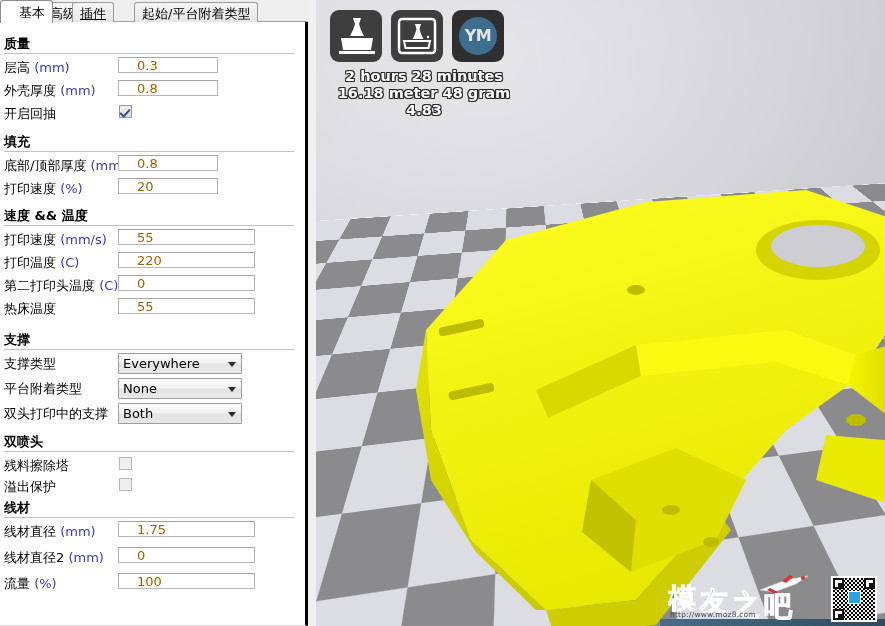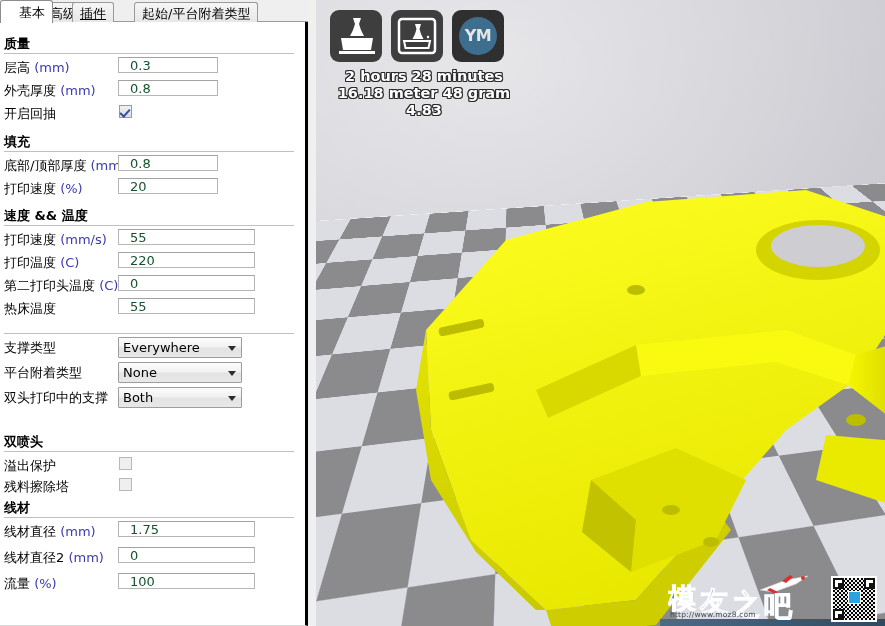--- a/index.html
+++ b/index.html
@@ -94,22 +94,22 @@
   .unit { color: #3a3ab0; }
 
   .field {
     position: absolute;
     height: 16px;
     background: #ffffff;
     border: 1px solid #b6b6b6;
     border-top-color: #a2a2a2;
     font-size: 13px;
     line-height: 19px;
-    padding: 0 11px;
-    color: #14532d;
+    padding: 0 18px;
+    color: #a16207;
     font-family: "DejaVu Sans", "Liberation Sans", sans-serif;
     outline: none;
   }
   .field.small { left: 118px; width: 100px; }
   .field.wide  { left: 118px; width: 137px; }
 
   .checkbox {
     position: absolute; left: 119px; top: 2px;
     width: 13px; height: 13px;
     background: linear-gradient(to bottom,#f2f2f2,#dcdcdc);
@@ -397,20 +397,21 @@
 
         <div class="row">
           <div class="row-label">
             <span>热床温度</span>
           </div>
           <input class="field wide" type="text" value="55" style="">
         </div>
       </div>
 
       <div class="group" style="top:310px;">
+        <div class="group-title">支撑</div>
         <div class="group-rule"></div>
 
         <div class="row" style="height:25px;">
           <div class="row-label">支撑类型</div>
           <div class="combo">
             <span>Everywhere</span>
             <span class="arrow"></span>
           </div>
         </div>
 
@@ -429,26 +430,26 @@
             <span class="arrow"></span>
           </div>
         </div>
       </div>
 
       <div class="group" style="top:412px;">
         <div class="group-title">双喷头</div>
         <div class="group-rule"></div>
 
         <div class="row" style="height:21px;">
+          <div class="row-label">残料擦除塔</div>
+          <div class="checkbox unchecked"></div>
+        </div>
+
+        <div class="row" style="height:21px;">
           <div class="row-label">溢出保护</div>
-          <div class="checkbox unchecked"></div>
-        </div>
-
-        <div class="row" style="height:21px;">
-          <div class="row-label">残料擦除塔</div>
           <div class="checkbox unchecked"></div>
         </div>
       </div>
 
       <div class="group" style="top:478px;">
         <div class="group-title">线材</div>
         <div class="group-rule"></div>
 
         <div class="row" style="height:26px;">
           <div class="row-label">

